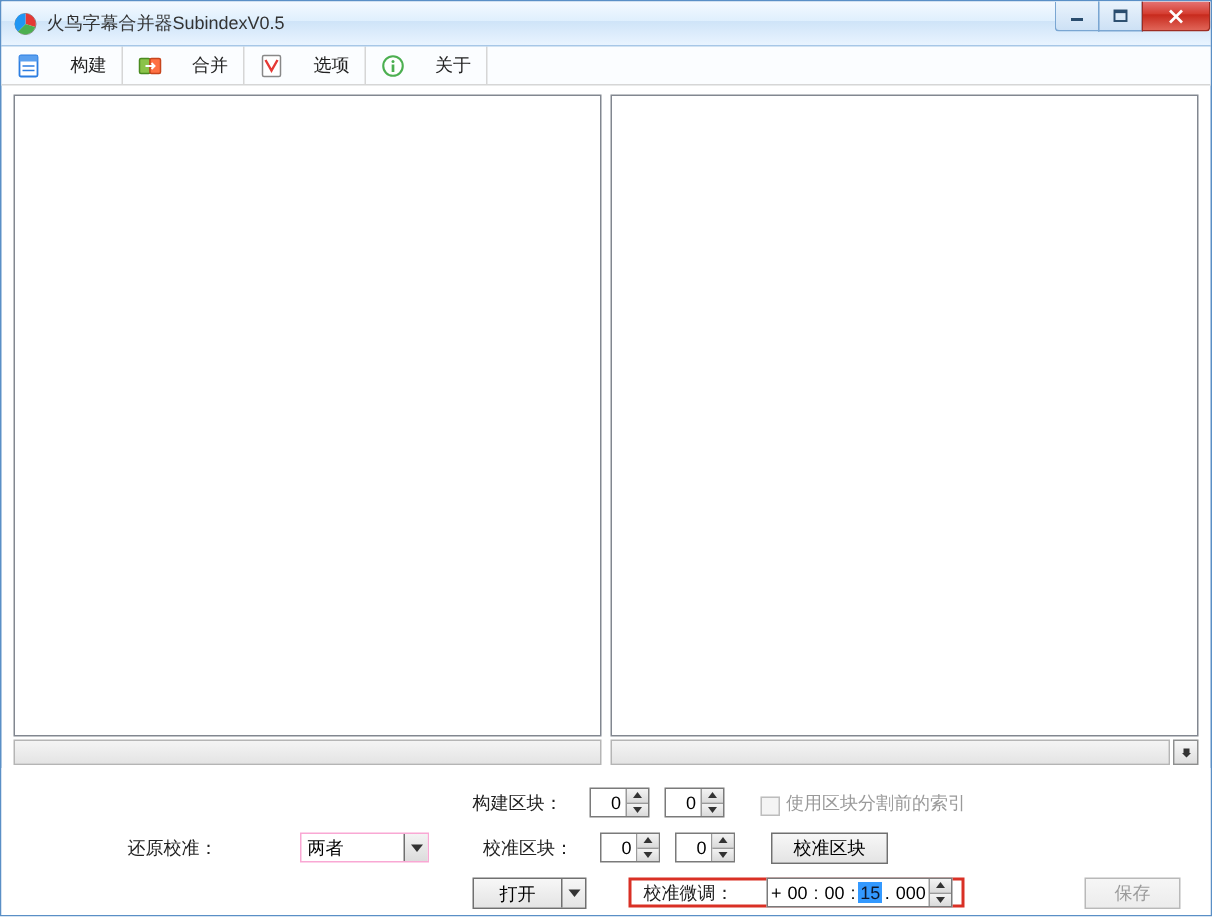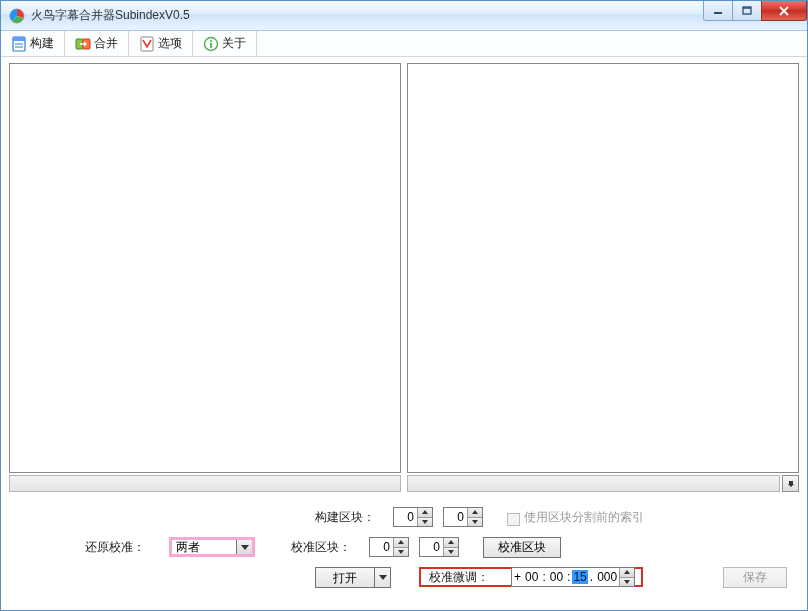--- a/index.html
+++ b/index.html
@@ -63,21 +63,21 @@
     background: #fbfdff;
     border-bottom: 1px solid #d6d6d6;
     display: flex;
     align-items: stretch;
   }
   .tool-item {
     display: flex;
     align-items: center;
     padding: 0 10px;
     border-right: 1px solid #d6d6d6;
-    gap: 3px;
+    gap: 20px;
     cursor: default;
     color: #222;
   }
   .tool-item .ticon { width:16px; height:16px; display:flex; align-items:center; justify-content:center; }
   
   .panes {
     display: flex;
     gap: 6px;
     padding: 6px 8px 2px 8px;
     flex: 1;
@@ -107,38 +107,39 @@
   }
   .dd-btn {
     width: 17px;
     border: 1px solid #8e8f8f;
     background: linear-gradient(to bottom,#f7f7f7,#dedede);
     display:flex; align-items:center; justify-content:center;
     margin-left: 2px;
   }
   
   .controls {
-    padding: 8px 14px 18px 14px;
+    padding: 8px 14px 0 14px;
     background: #fff;
   }
   .row {
     display: flex;
     align-items: center;
     height: 30px;
   }
   .lbl { color: #222; white-space: nowrap; }
   .lbl.disabled { color: #9a9a9a; }
   .spacer { flex: 1; }
   .combo {
     height: 20px;
-    border: 3px solid #f9a8d4;
+    border: 1px solid #f9a8d4;
     background: #fff;
     display: flex; align-items: center;
     width: 86px;
     position: relative;
+    margin-left: 31px;
   }
   .combo .val { padding: 0 4px; flex:1; }
   .combo .arrow {
     width: 16px; height: 100%;
     border-left: 1px solid #707070;
     display:flex;align-items:center;justify-content:center;
     background: linear-gradient(to bottom,#f3f3f3,#dcdcdc);
   }
   .spin {
     height: 20px; width: 40px;

